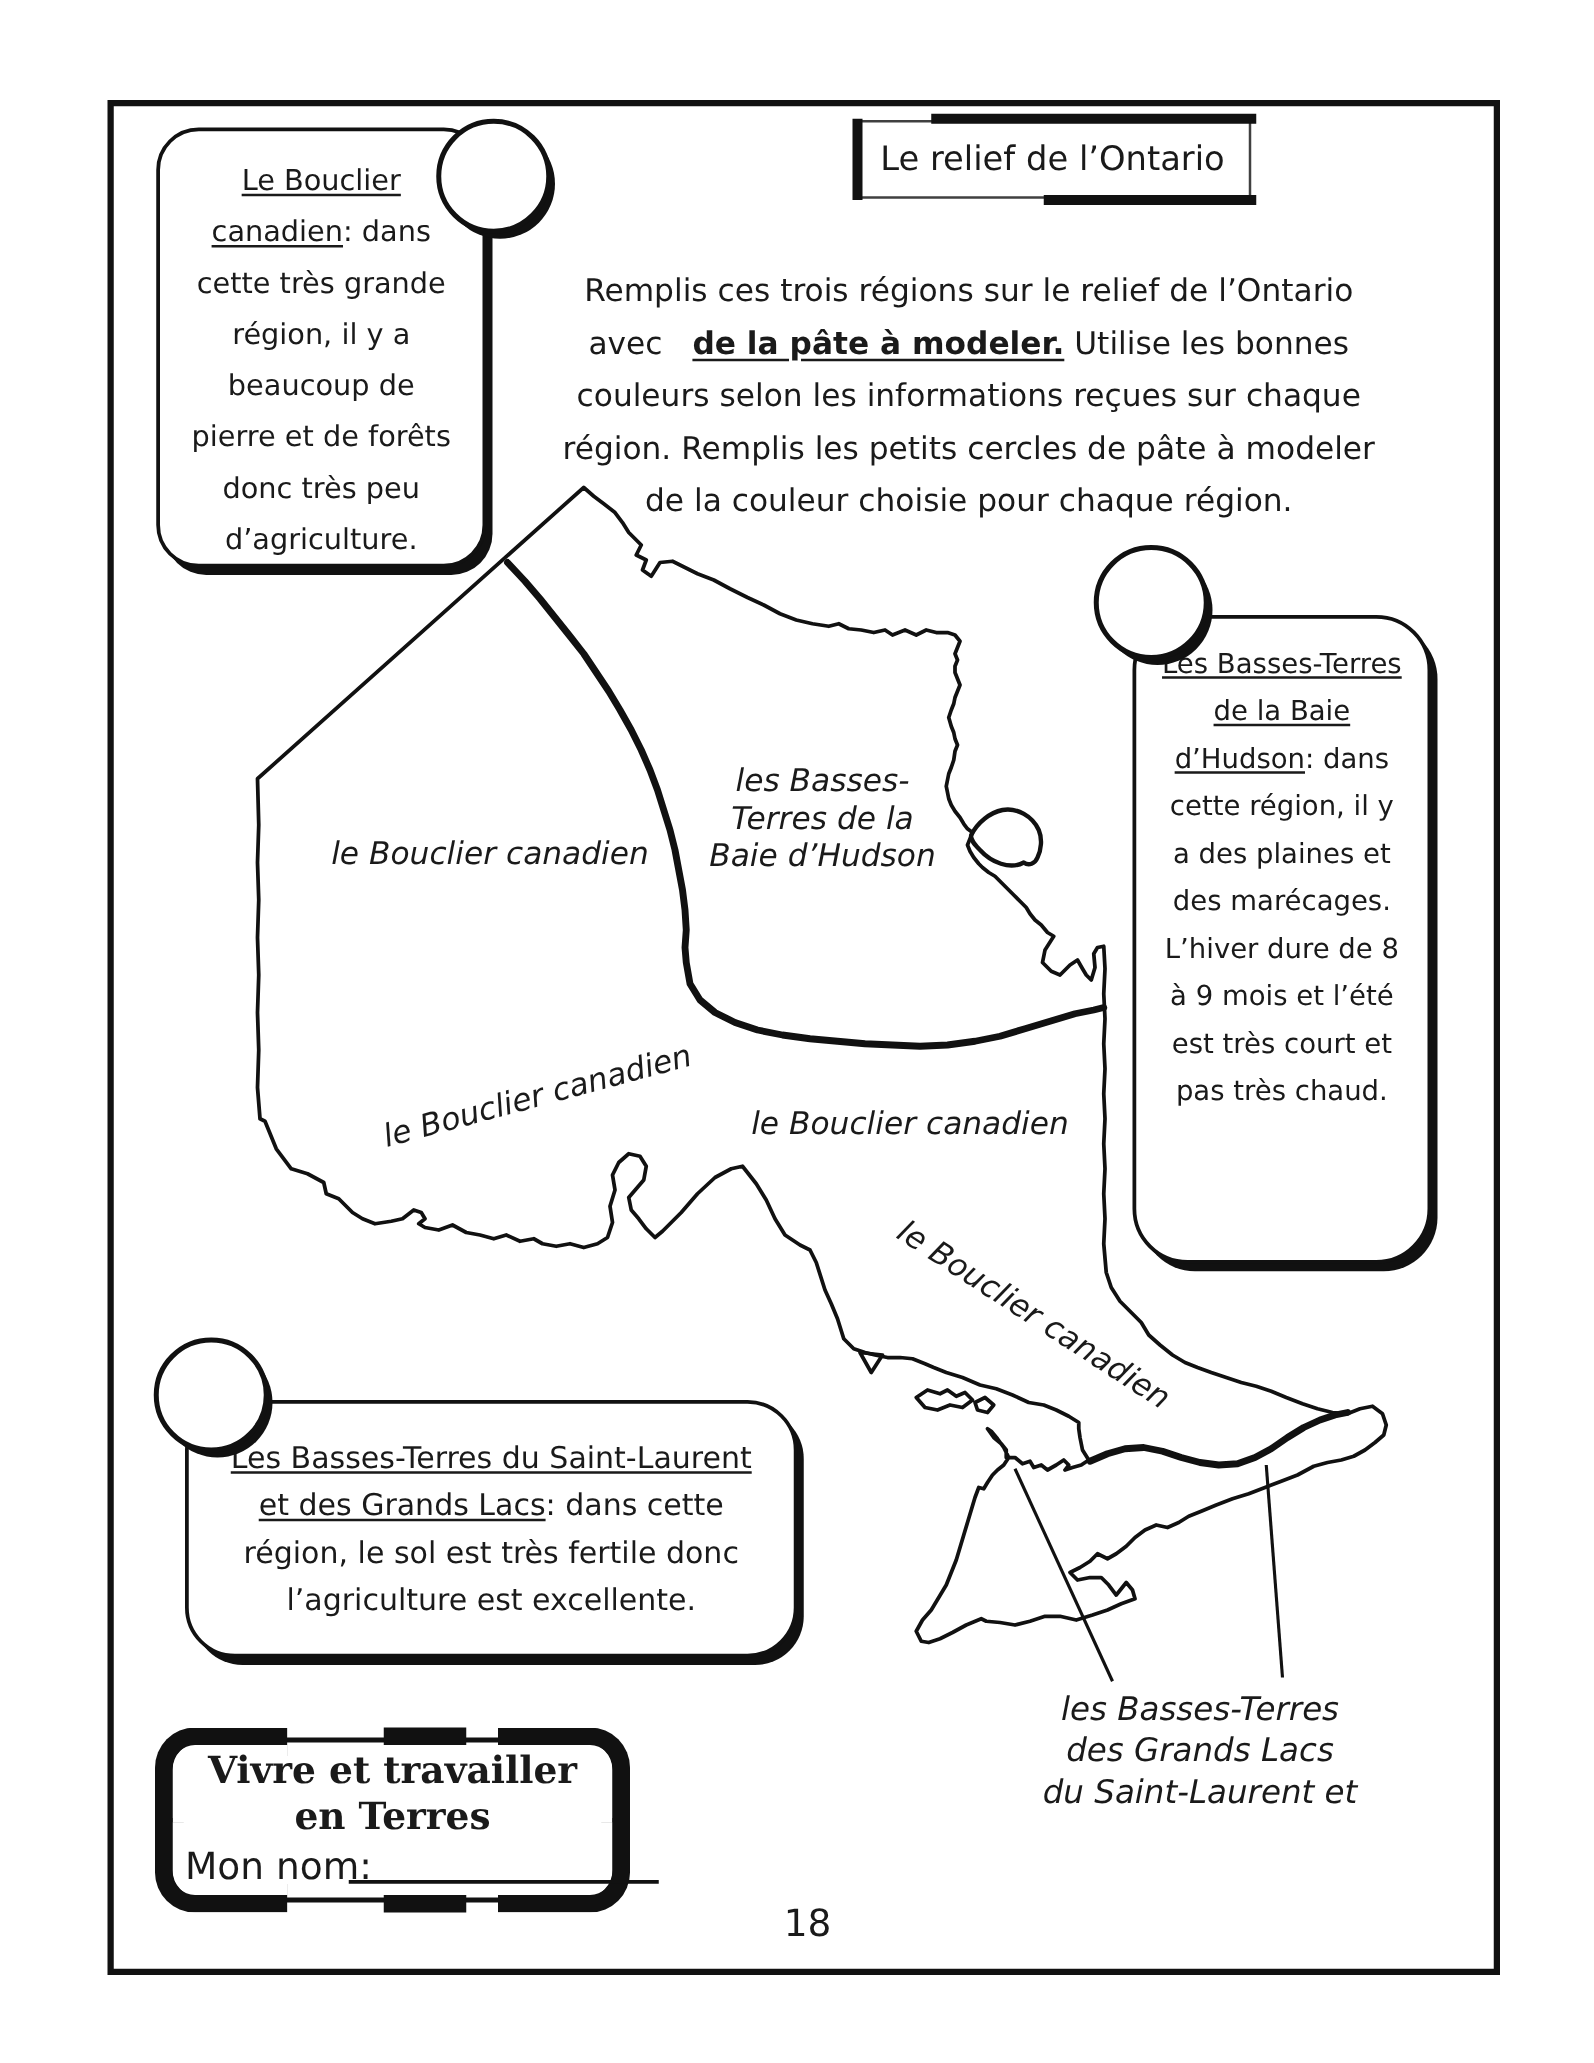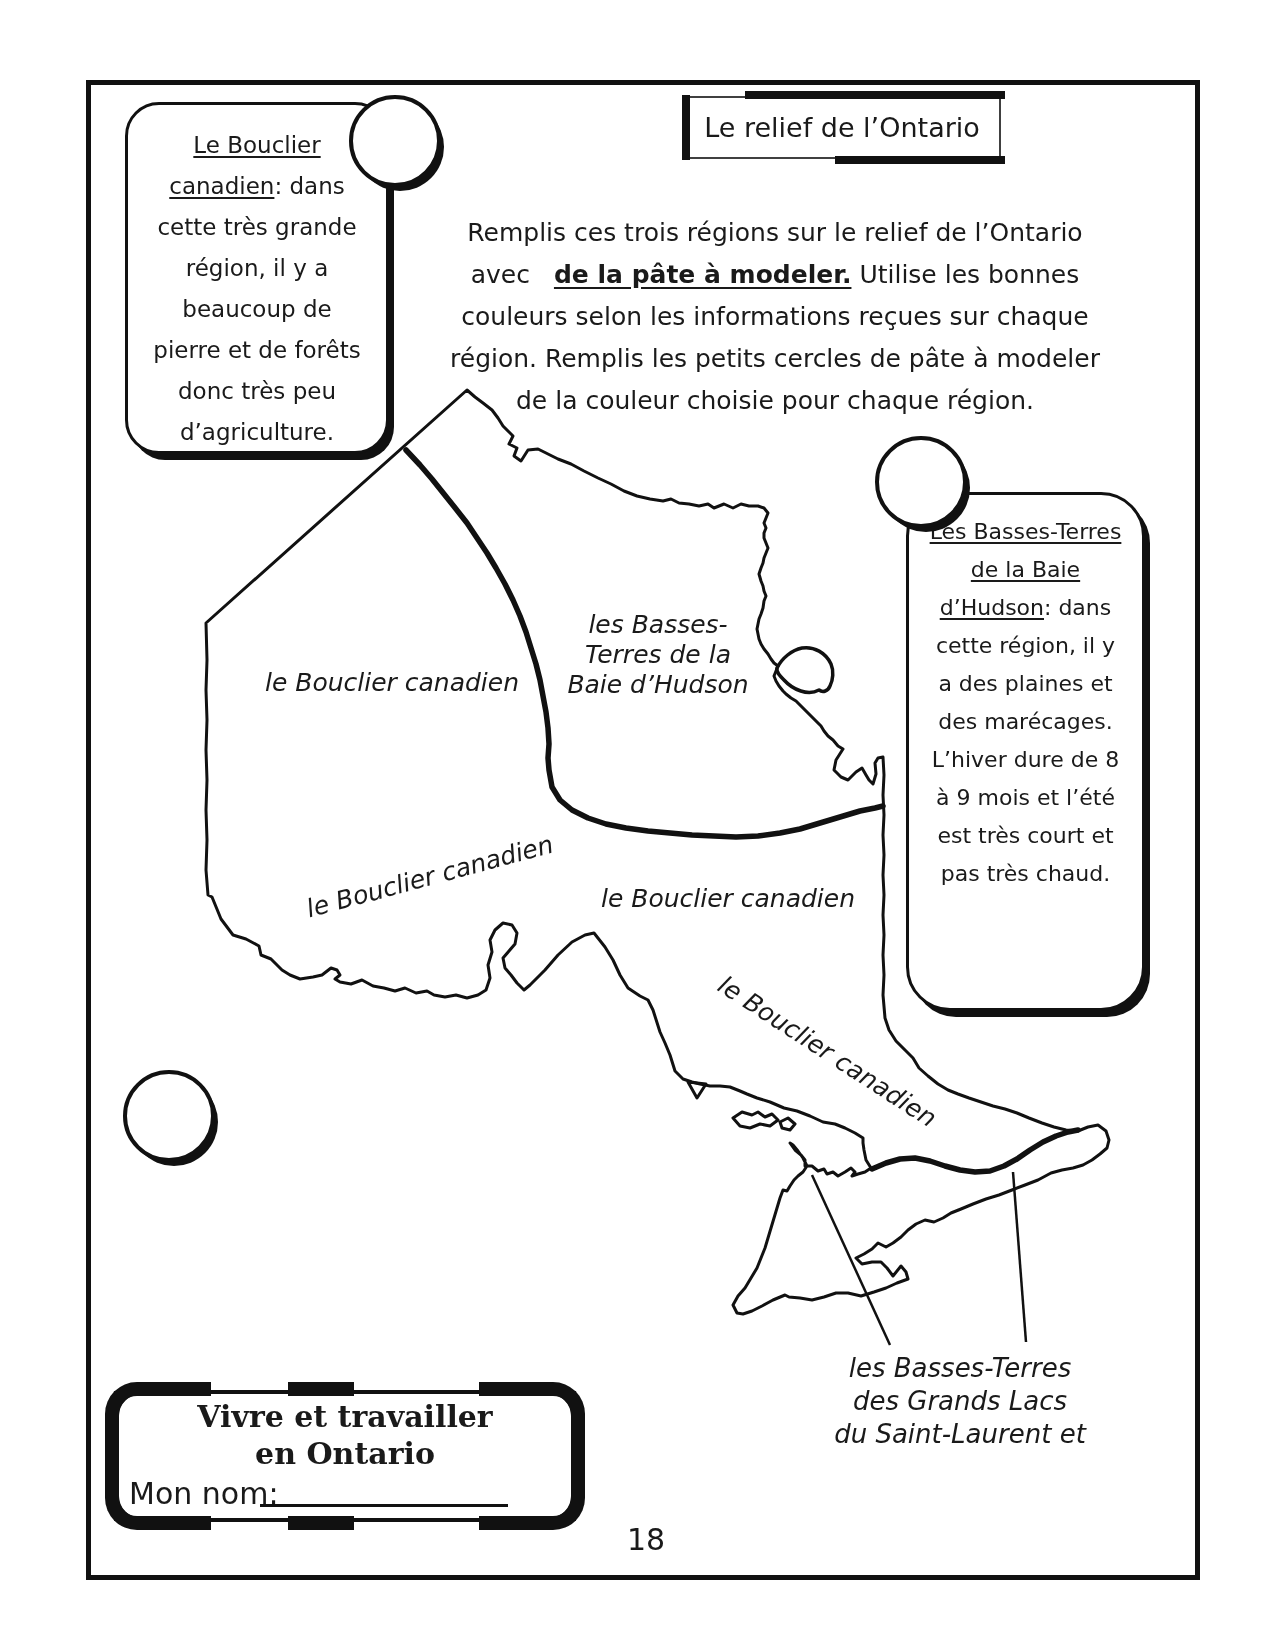--- a/index.html
+++ b/index.html
@@ -43,21 +43,21 @@
     font-size:25px; line-height:42px; z-index:2;
   }
   .intro div{ white-space:nowrap;text-align:center; }
   .emph{ font-weight:bold; text-decoration:underline; text-underline-offset:4px;margin-left:16px; }
   
   .maplabel{
     font-style:italic; font-size:25px; text-align:center; z-index:2;
     width:300px; line-height:30px;
   }
   
-  .namebox{ left:105px; top:1382px; width:480px; height:148px; z-index:3; }
+  .namebox{ left:124px; top:1382px; width:380px; height:148px; z-index:3; }
   .namebox .inner{
     position:absolute; left:10px; top:8px; right:10px; bottom:8px;
     border:4px solid #111; border-radius:26px; background:#fff;
   }
   .corner{ position:absolute; width:92px; height:62px; }
   .c-tl{ left:0; top:0; border-left:14px solid #111; border-top:14px solid #111; border-top-left-radius:32px; }
   .c-tr{ right:0; top:0; border-right:14px solid #111; border-top:14px solid #111; border-top-right-radius:32px; }
   .c-bl{ left:0; bottom:0; border-left:14px solid #111; border-bottom:14px solid #111; border-bottom-left-radius:32px; }
   .c-br{ right:0; bottom:0; border-right:14px solid #111; border-bottom:14px solid #111; border-bottom-right-radius:32px; }
   .tab{ position:absolute; width:66px; height:14px; background:#111; left:183px; }
@@ -155,20 +155,25 @@
   </div>
   <div class="dot" style="left:349px; top:95px;"></div>
 
   <div class="abs callout" style="left:906px; top:492px; width:233px; height:513px; border-radius:44px;">
     <div class="txt" style="top:18px; width:198px; font-size:22px; line-height:38px;">
       <span class="u">Les Basses-Terres de la Baie d’Hudson</span><span>: dans cette région, il y a des plaines et des marécages. L’hiver dure de 8 à 9 mois et l’été est très court et pas très chaud.</span>
     </div>
   </div>
   <div class="dot" style="left:875px; top:436px;"></div>
 
+  <div class="abs callout" style="left:148px; top:1120px; width:484px; height:200px; border-radius:40px;">
+    <div class="txt" style="top:24px; width:432px; font-size:24px; line-height:38px;">
+      <span class="u">Les Basses-Terres du Saint-Laurent et des Grands Lacs</span><span>: dans cette région, le sol est très fertile donc l’agriculture est excellente.</span>
+    </div>
+  </div>
   <div class="dot" style="left:123px; top:1070px;"></div>
 
   <div class="abs maplabel" style="left:242px; top:668px; width:300px;">
     <span>le Bouclier canadien</span>
   </div>
 
   <div class="abs maplabel" style="left:548px; top:610px; width:220px;">
     <div>les Basses-</div>
     <div>Terres de la</div>
     <div>Baie d’Hudson</div>
@@ -195,21 +200,21 @@
   <div class="abs namebox">
     <div class="inner"></div>
     <div class="corner c-tl"></div>
     <div class="corner c-tr"></div>
     <div class="corner c-bl"></div>
     <div class="corner c-br"></div>
     <div class="tab tab-top"></div>
     <div class="tab tab-bottom"></div>
     <div class="nb-title">
       <div>Vivre et travailler</div>
-      <div>en Ontario</div>
+      <div>en Terres</div>
     </div>
     <div class="nb-name">Mon nom:</div>
     <div class="nb-line"></div>
   </div>
 
   <div class="abs pagenum">18</div>
 
 </div>
 
 </body></html>

